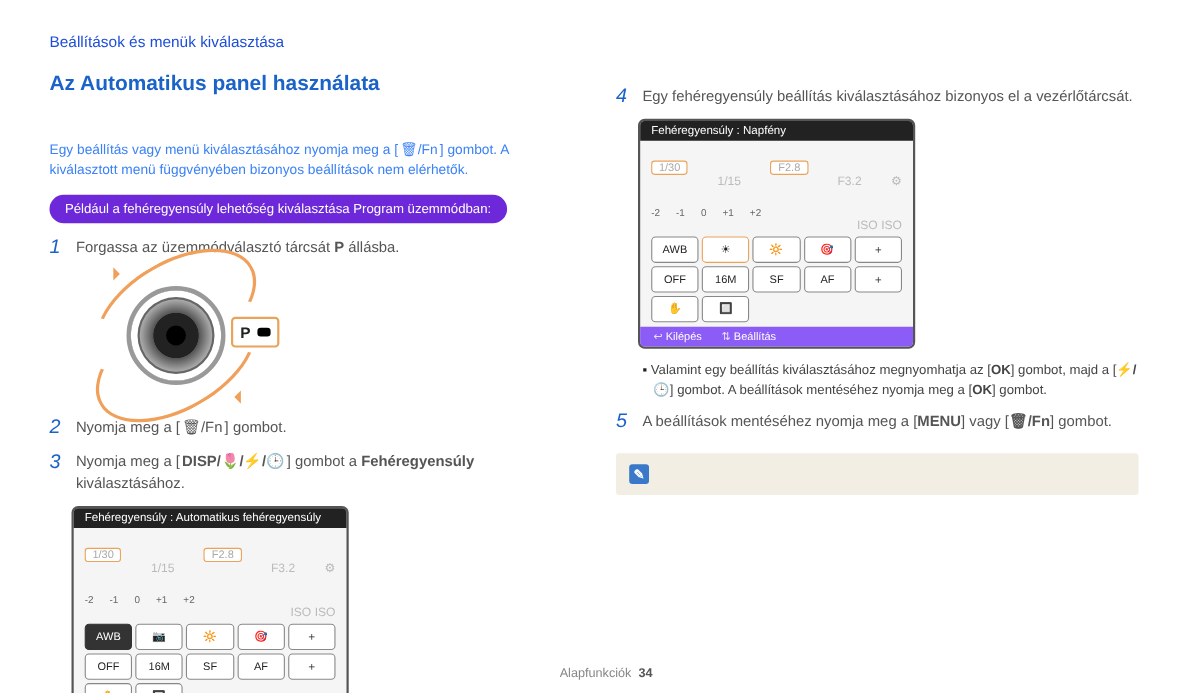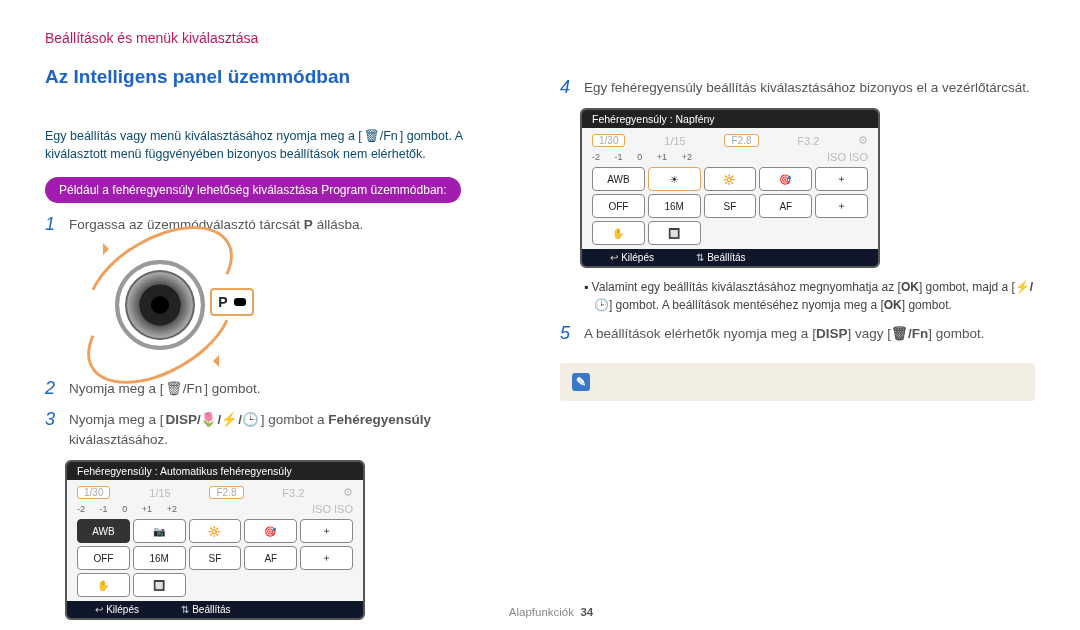--- a/index.html
+++ b/index.html
@@ -1,37 +1,37 @@
 <!DOCTYPE html>
 <html><head>
 <meta charset="utf-8">
 <style>
   * { box-sizing: border-box; margin: 0; padding: 0; }
   html, body { width: 1080px; height: 630px; font-family: Arial, sans-serif; color: #222; }
   body { padding: 30px 45px 15px 45px; }
 
   .chapter-head {
-    font-size: 14px; color: #be185d; margin-bottom: 20px;
+    font-size: 14px; color: #1d4ed8; margin-bottom: 20px;
   }
 
   .columns {
     display: flex; gap: 40px;
   }
   .col-left, .col-right { flex: 1; }
 
   .section-title {
     font-size: 19px; color: #1b63c9; font-weight: bold; margin-bottom: 8px;
   }
   .intro {
-    font-size: 12.5px; line-height: 1.4; color: #0c4a6e; margin-top: 40px;
+    font-size: 12.5px; line-height: 1.4; color: #3b82f6; margin-top: 40px;
   }
 
   .example-pill {
     display: inline-block; margin-top: 14px;
-    background: #a21caf; color: #fff;
+    background: #6d28d9; color: #fff;
     border-radius: 18px; padding: 6px 14px; font-size: 12px;
   }
 
   .steps { margin-top: 12px; }
   .step {
     display: flex; gap: 10px; align-items: flex-start;
     font-size: 13.5px; color: #555; margin-bottom: 10px;
   }
   .step-num {
     font-style: italic; color: #1b63c9; font-size: 18px; line-height: 1;
@@ -71,52 +71,52 @@
   .ark-bot { left: 5px; top: 38px; transform: rotate(150deg); }
   .arrowhead {
     width: 0; height: 0; border: 6px solid transparent; position: absolute;
   }
   .ah1 { border-left-color: #f0a05a; left: 28px; top: -2px; }
   .ah2 { border-right-color: #f0a05a; left: 132px; top: 110px; }
 
   
   .lcd {
     margin: 6px 0 6px 20px;
-    width: 300px; border: 2px solid #555; border-radius: 6px;
+    width: 252px; border: 2px solid #555; border-radius: 6px;
     background: #f5f5f5; font-size: 10px; color: #333;
     position: relative;
   }
   .lcd-title {
     background: #222; color: #fff; padding: 3px 10px; font-size: 10.5px;
     border-radius: 4px 4px 0 0;
   }
   .lcd-body { padding: 6px 10px 4px 10px; }
   .lcd-row { display: flex; justify-content: space-between; align-items: center; gap: 6px; margin-bottom: 4px; }
-  .ghost { color: #bbb; font-size: 11px; }
+  .ghost { color: #bbb; font-size: 11px; margin-top: 24px; }
   .orange-box {
     border: 1.5px solid #e9a35a; border-radius: 3px; padding: 0 6px;
     color: #aaa; background: #fff;
   }
   .ev-scale {
     width: 100px; display: flex; justify-content: space-between; font-size: 9px; color: #666;
   }
   .chipgrid {
     display: grid; grid-template-columns: repeat(5, 1fr); gap: 3px;
     margin-top: 4px;
   }
   .chip {
     height: 24px; background: #fff; border: 1px solid #888; border-radius: 4px;
     display: flex; align-items: center; justify-content: center;
     font-size: 10px; color: #222;
   }
   .chip.sel { border-color: #e9a35a; border-width: 1.5px; }
   .chip.dark { background: #333; color: #fff; border-color: #333; }
   .lcd-footer {
-    display: flex; gap: 42px; background: #0f172a; color: #fff;
-    padding: 3px 28px; border-radius: 0 0 4px 4px; font-size: 10px;
+    display: flex; gap: 18px; background: #8b5cf6; color: #fff;
+    padding: 3px 12px; border-radius: 0 0 4px 4px; font-size: 10px;
   }
   .lcd-footer span::before { content: "↩ "; opacity: .8; }
   .lcd-footer .setbtn::before { content: "⇅ "; }
 
   .bullet-note {
     margin: 10px 0 10px 20px; font-size: 12px; color: #444; line-height: 1.5;
     text-indent: -10px; padding-left: 14px;
   }
   .bullet-note::before { content: "▪ "; color: #222; }
 
@@ -140,21 +140,21 @@
   .glyph { font-family: "Segoe UI Symbol","Apple Symbols",sans-serif; }
 </style>
 </head>
 <body>
 
 <div class="chapter-head">Beállítások és menük kiválasztása</div>
 
 <div class="columns">
 
   <div class="col-left">
-    <div class="section-title">Az Intelligens panel üzemmódban</div>
+    <div class="section-title">Az Automatikus panel használata</div>
     <p class="intro">
       <span>Egy beállítás vagy menü kiválasztásához nyomja meg a [</span><span class="key glyph">🗑/Fn</span><span>] gombot. A kiválasztott menü függvényében bizonyos beállítások nem elérhetők.</span>
     </p>
     <div class="example-pill">Például a fehéregyensúly lehetőség kiválasztása Program üzemmódban:</div>
 
     <div class="steps">
       <div class="step">
         <span class="step-num">1</span>
         <span class="step-body">
           <span>Forgassa az üzemmódválasztó tárcsát </span><span class="bold">P</span><span> állásba.</span>
@@ -284,21 +284,21 @@
         </div>
       </div>
 
       <div class="bullet-note">
         <span>Valamint egy beállítás kiválasztásához megnyomhatja az [</span><span class="bold">OK</span><span>] gombot, majd a [</span><span class="bold glyph">⚡/🕒</span><span>] gombot. A beállítások mentéséhez nyomja meg a [</span><span class="bold">OK</span><span>] gombot.</span>
       </div>
 
       <div class="step">
         <span class="step-num">5</span>
         <span class="step-body">
-          <span>A beállítások elérhetők nyomja meg a [</span><span class="bold">DISP</span><span>] vagy [</span><span class="bold glyph">🗑/Fn</span><span>] gombot.</span>
+          <span>A beállítások mentéséhez nyomja meg a [</span><span class="bold">MENU</span><span>] vagy [</span><span class="bold glyph">🗑/Fn</span><span>] gombot.</span>
         </span>
       </div>
 
       <div class="info-box">
         <div class="info-ico">✎</div>
       </div>
     </div>
   </div>
 </div>
 

